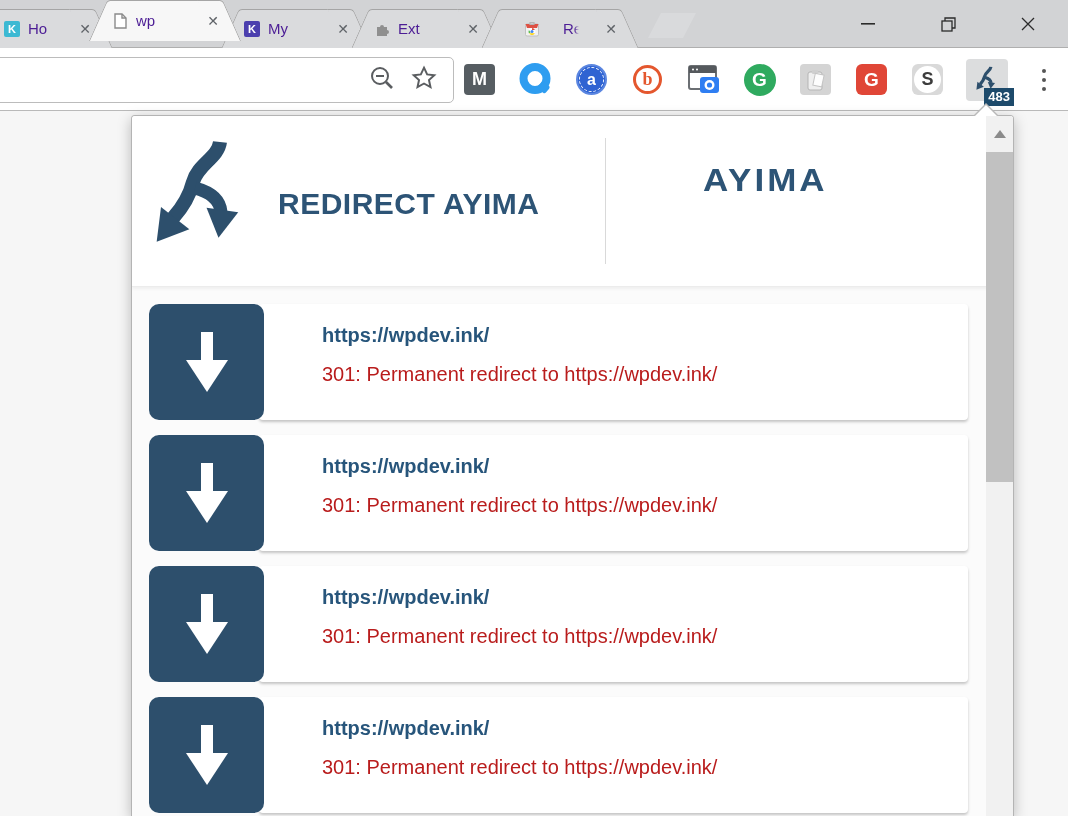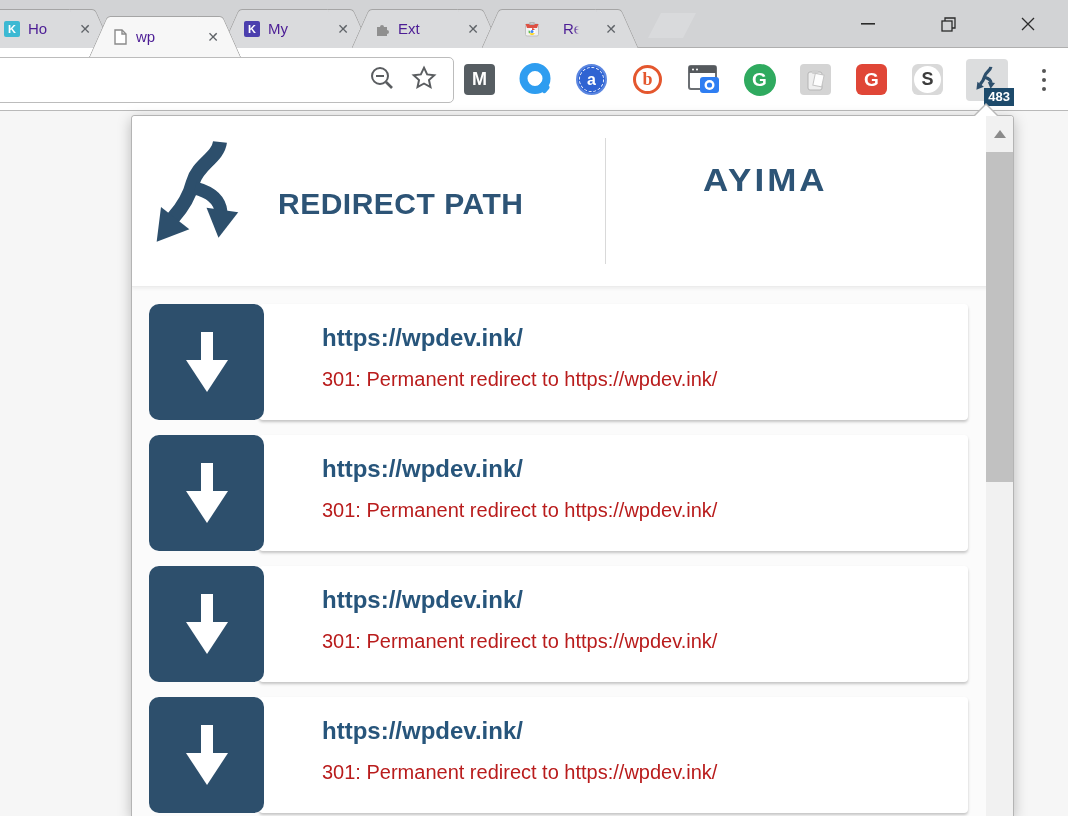--- a/index.html
+++ b/index.html
@@ -7,21 +7,21 @@
     font-family:"Liberation Sans", sans-serif; background:#f6f6f6; }
 
   
   .tabstrip { position:absolute; left:0; top:0; width:1068px; height:48px;
     background:#d2d3d5; border-bottom:1px solid #afafaf; z-index:5; }
   .tab { position:absolute; top:9px; height:39px; z-index:6; }
   .tab .edge-l, .tab .edge-r, .tab .bg { position:absolute; top:0; bottom:0; background:#dadbdd; }
   .tab .edge-l { left:0; width:26px; transform:skewX(-24deg); border-left:1px solid #a5a5a5; border-top:1px solid #a5a5a5; border-top-left-radius:4px; }
   .tab .edge-r { right:0; width:26px; transform:skewX(24deg); border-right:1px solid #a5a5a5; border-top:1px solid #a5a5a5; border-top-right-radius:4px; }
   .tab .bg { left:12px; right:12px; border-top:1px solid #a5a5a5; }
-  .tab.active { top:16px; height:41px; z-index:8; }
+  .tab.active { top:0; height:41px; z-index:8; }
   .tab.active .edge-l, .tab.active .edge-r, .tab.active .bg { background:#f7f7f7; }
   .tab-content { position:absolute; left:14px; right:10px; top:0; bottom:0;
     display:flex; align-items:center; gap:8px; z-index:9; }
   .tab-title { font-size:15px; color:#4c1d95; white-space:nowrap; overflow:hidden; flex:1;
     -webkit-mask-image:linear-gradient(90deg,#000 70%,transparent); mask-image:linear-gradient(90deg,#000 70%,transparent); }
   .tab-close { width:18px; height:18px; border-radius:50%; display:flex; align-items:center;
     justify-content:center; font-size:14px; color:#5f6368; cursor:pointer; flex:0 0 auto; }
   .favicon { width:16px; height:16px; flex:0 0 auto; display:flex; align-items:center; justify-content:center; }
   .fav-square { width:16px; height:16px; border-radius:2px; color:#fff; font-size:11px; font-weight:bold;
     display:flex; align-items:center; justify-content:center; }
@@ -66,21 +66,21 @@
   .agency { position:absolute; left:571px; top:46px; color:#2d5476; }
   .agency-name { font-size:35px; font-weight:800; letter-spacing:3px; transform:scaleY(0.92); transform-origin:left top; }
   .agency-tagline { font-size:19.5px; font-weight:600; margin-top:5px; letter-spacing:0.2px; }
 
   .redirect-list { position:absolute; left:0; top:172px; width:855px; padding:16px 19px 0 17px; }
   .entry { position:relative; height:116px; margin-bottom:15px; }
   .entry-card { position:absolute; left:110px; right:0; top:0; bottom:0; background:#fff;
     border-radius:4px; box-shadow:0 2px 3px rgba(0,0,0,0.22); padding:20px 10px 0 63px; }
   .entry-icon { position:absolute; left:0; top:0; width:115px; height:116px; background:#2d4f6c;
     border-radius:10px; display:flex; align-items:center; justify-content:center; z-index:2; }
-  .entry-url { font-size:24px; font-weight:bold; color:#27557b; }
+  .entry-url { font-size:20px; font-weight:bold; color:#27557b; }
   .entry-status { font-size:20px; color:#b91c1c; margin-top:16px; }
 
   .popup-scrollbar { position:absolute; right:0; top:0; width:27px; height:701px; background:#f1f1f1; z-index:3; }
   .scroll-up-btn { position:absolute; left:0; top:0; width:27px; height:36px; background:#f1f1f1;
     display:flex; align-items:center; justify-content:center; cursor:pointer; }
   .scroll-up-btn::after { content:""; width:0; height:0; border-left:6px solid transparent;
     border-right:6px solid transparent; border-bottom:8px solid #8b8b8b; }
   .scroll-thumb { position:absolute; left:0; top:36px; width:27px; height:330px; background:#c1c1c1; cursor:pointer; }
 </style>
 </head>
@@ -275,21 +275,21 @@
 
 <div class="popup">
 
   <div class="popup-header">
     <svg class="brand-logo" width="110" height="118" viewBox="0 0 110 118">
       <path d="M72 4 C70 20 50 26 45 44 C41 60 34 70 25 80" fill="none" stroke="#2d4f6c" stroke-width="14"></path>
       <polygon points="3,78 39,78 21,108" fill="#2d4f6c" transform="rotate(38 21 88)"></polygon>
       <path d="M47 50 C62 54 72 62 73 74" fill="none" stroke="#2d4f6c" stroke-width="13"></path>
       <polygon points="57,72 89,72 73,100" fill="#2d4f6c" transform="rotate(8 73 82)"></polygon>
     </svg>
-    <div class="brand-name">REDIRECT PATH</div>
+    <div class="brand-name">REDIRECT AYIMA</div>
     <div class="header-divider"></div>
     <div class="agency">
       <div class="agency-name">AYIMA</div>
     </div>
   </div>
 
   <div class="redirect-list">
 
     <div class="entry">
       <div class="entry-card">

